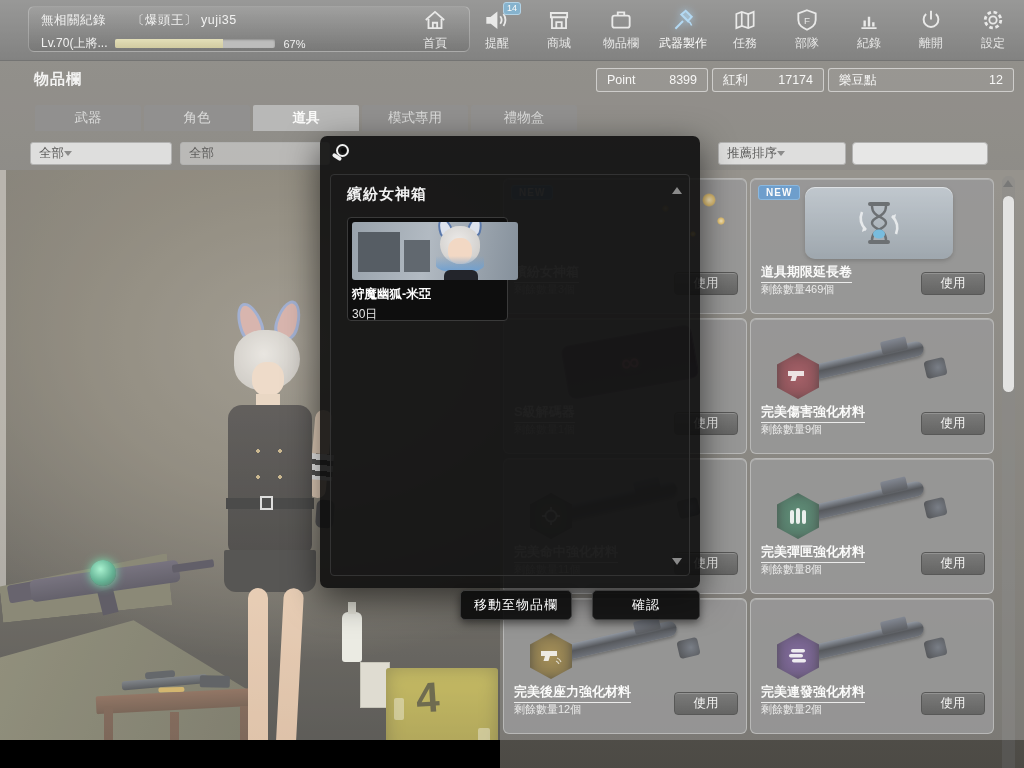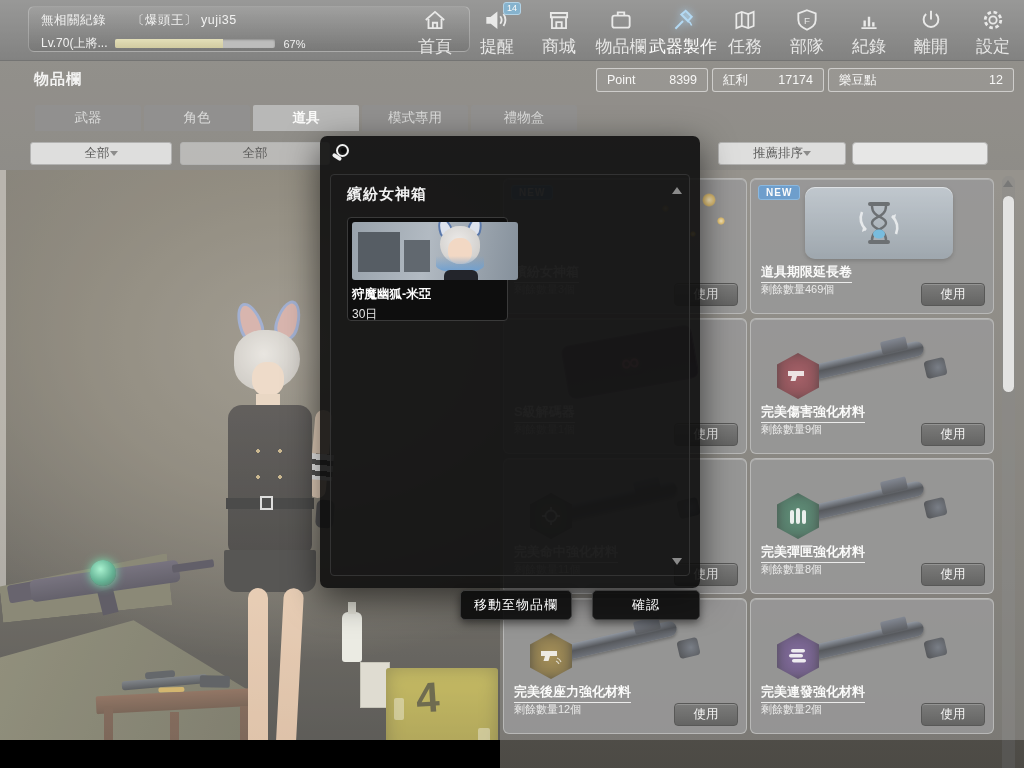--- a/index.html
+++ b/index.html
@@ -18,21 +18,21 @@
   .pp-row2{display:flex;align-items:center;gap:8px;margin-top:6px;font-size:12px;}
   .pbar{width:160px;height:9px;background:#a9a9a9;border-radius:2px;overflow:hidden;
         box-shadow:inset 0 1px 2px rgba(0,0,0,.4);}
   .pfill{height:100%;background:linear-gradient(#ded8a4,#c6bd84);}
   .pct{font-size:11px;color:#f0f0f0;}
 
   .nav{position:absolute;left:404px;top:4px;display:flex;z-index:11;}
   .nav-item{width:62px;height:54px;display:flex;flex-direction:column;align-items:center;
             justify-content:flex-start;color:#e3e3e3;cursor:pointer;}
   .nav-item svg{margin-top:3px;}
-  .nav-label{font-size:17px;margin-top:2px;white-space:nowrap;}
+  .nav-label{font-size:12px;margin-top:2px;white-space:nowrap;}
   .nav-item.active .nav-label{color:#fff;}
   .nav-item.active svg{filter:drop-shadow(0 0 4px #8ec6f0);}
   .nav-badge{position:absolute;margin-left:30px;margin-top:-2px;background:#5d9cc2;
              border:1px solid #9cc8e4;border-radius:3px;color:#fff;font-size:9px;
              padding:0 3px;line-height:11px;}
 
   
   .main{position:absolute;left:0;top:60px;width:1024px;height:680px;
         background:linear-gradient(#6e6b66,#5a5751 70%,#4c4a45);z-index:2;}
   .page-title{position:absolute;left:34px;top:10px;font-size:15px;font-weight:bold;color:#f4f4f4;letter-spacing:1px;}
@@ -43,21 +43,21 @@
            color:#fafafa;font-size:12.5px;}
   .cur-box.w1{width:112px}.cur-box.w2{width:112px}.cur-box.w3{width:186px}
 
   .tabs{position:absolute;left:35px;top:45px;display:flex;gap:3px;}
   .tab{width:106px;height:26px;background:rgba(108,108,108,.85);color:#d2d2d2;
        display:flex;align-items:center;justify-content:center;font-size:13.5px;
        border-radius:2px 2px 0 0;cursor:pointer;}
   .tab.active{background:#a3a3a3;color:#fff;font-weight:bold;}
 
   .dd{height:23px;background:#d7d7d7;border:1px solid #9a9a9a;border-radius:3px;
-      display:flex;align-items:center;justify-content:center;padding:0 8px;
+      display:flex;align-items:center;justify-content:flex-start;padding:0 8px;
       box-sizing:border-box;color:#222;font-size:12.5px;cursor:pointer;}
   .dd .caret{width:0;height:0;border-left:4px solid transparent;border-right:4px solid transparent;
       border-top:5px solid #666;}
   .search-box{height:23px;background:#e3e3e3;border:1px solid #9a9a9a;border-radius:4px;
       box-sizing:border-box;font-size:12px;padding:0 8px;color:#333;}
 
   
   .scene{position:absolute;left:0;top:110px;width:505px;height:570px;overflow:hidden;
      background:radial-gradient(ellipse 430px 320px at 58% 30%,#847d6f 0%,#6f6859 48%,rgba(80,75,66,0) 100%),
                 linear-gradient(#5d584e,#413d35 70%,#262420);}
@@ -117,21 +117,21 @@
   .grid-bg{position:absolute;left:500px;top:110px;width:524px;height:630px;
      background:linear-gradient(#747069,#5b5852 65%,#4a4843);}
   .card{position:absolute;width:244px;height:136px;border-radius:6px;box-sizing:border-box;
      background:rgba(118,118,120,.88);border:1px solid rgba(168,168,168,.9);
      box-shadow:inset 0 1px 0 rgba(255,255,255,.25);z-index:6;}
   .new-badge{position:absolute;left:7px;top:6px;background:#3c7ec0;border:1px solid #63a2da;
      border-radius:3px;color:#fff;font-size:10px;font-weight:bold;padding:1px 7px;letter-spacing:1px;z-index:3;}
   .iname{position:absolute;left:10px;top:84px;font-size:13px;font-weight:bold;color:#fff;
      border-bottom:1px solid rgba(255,255,255,.85);padding-bottom:1px;cursor:pointer;white-space:nowrap;}
   .iqty{position:absolute;left:10px;top:103px;font-size:11px;color:#e8e8e8;}
-  .use-btn{position:absolute;right:8px;bottom:7px;width:64px;height:23px;border-radius:4px;
+  .use-btn{position:absolute;right:8px;bottom:18px;width:64px;height:23px;border-radius:4px;
      background:linear-gradient(#4e4e4e,#2f2f2f);border:1px solid #1e1e1e;color:#f5f5f5;
      font-size:12.5px;font-family:inherit;cursor:pointer;box-shadow:inset 0 1px 0 rgba(255,255,255,.2);}
   .card-img{position:absolute;left:8px;top:4px;width:228px;height:78px;}
 
   .supp{position:absolute;left:40px;top:6px;width:160px;height:66px;}
   .sbody{position:absolute;left:8px;top:24px;width:118px;height:15px;border-radius:8px;
      background:linear-gradient(#6a7382,#1c1f26 48%,#3c424e);transform:rotate(-13deg);box-shadow:0 2px 3px rgba(0,0,0,.45);}
   .srail{position:absolute;left:82px;top:10px;width:26px;height:13px;border-radius:2px;
      background:linear-gradient(#596070,#23262d);transform:rotate(-13deg);}
   .smuz{position:absolute;left:126px;top:30px;width:21px;height:18px;border-radius:4px;

